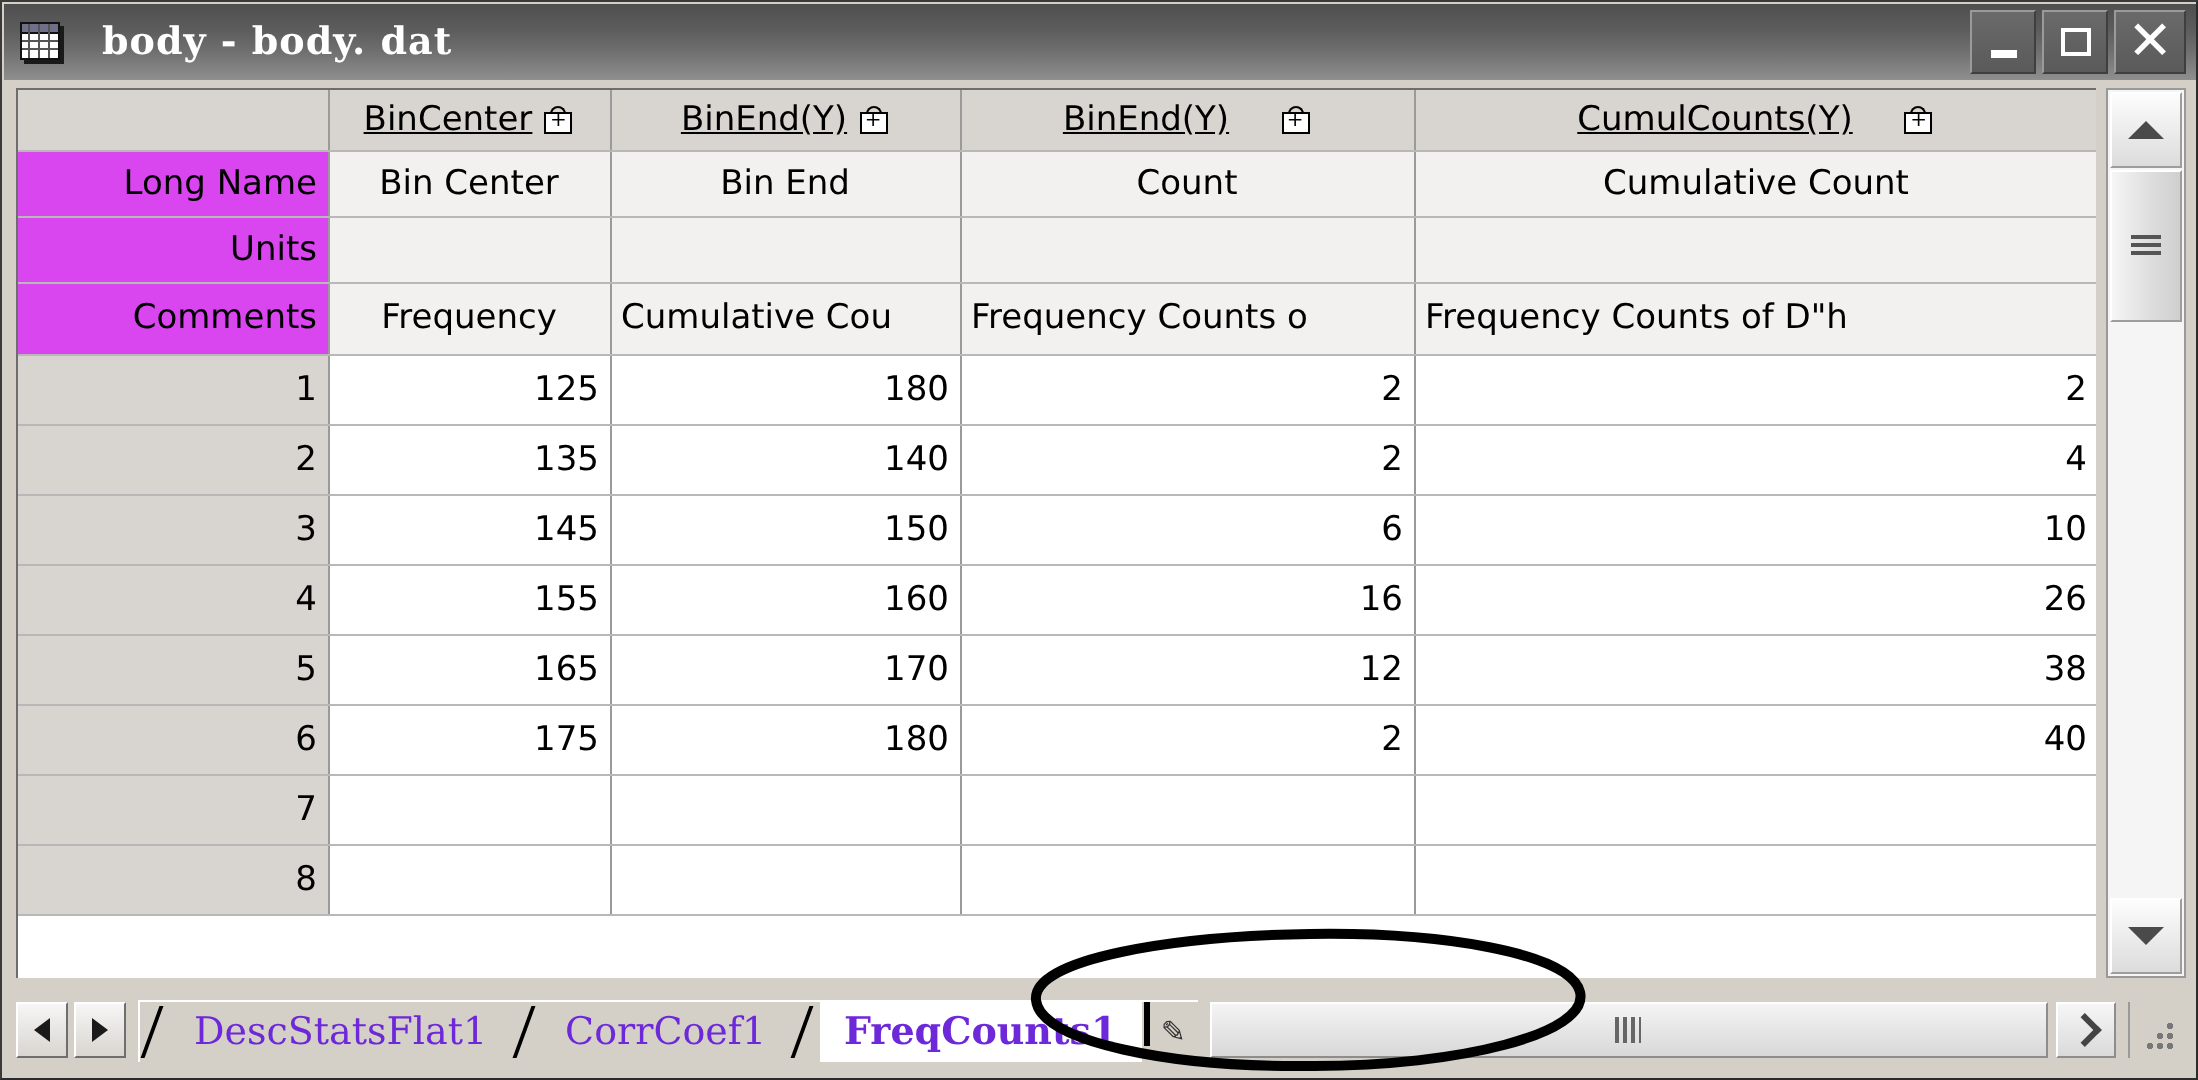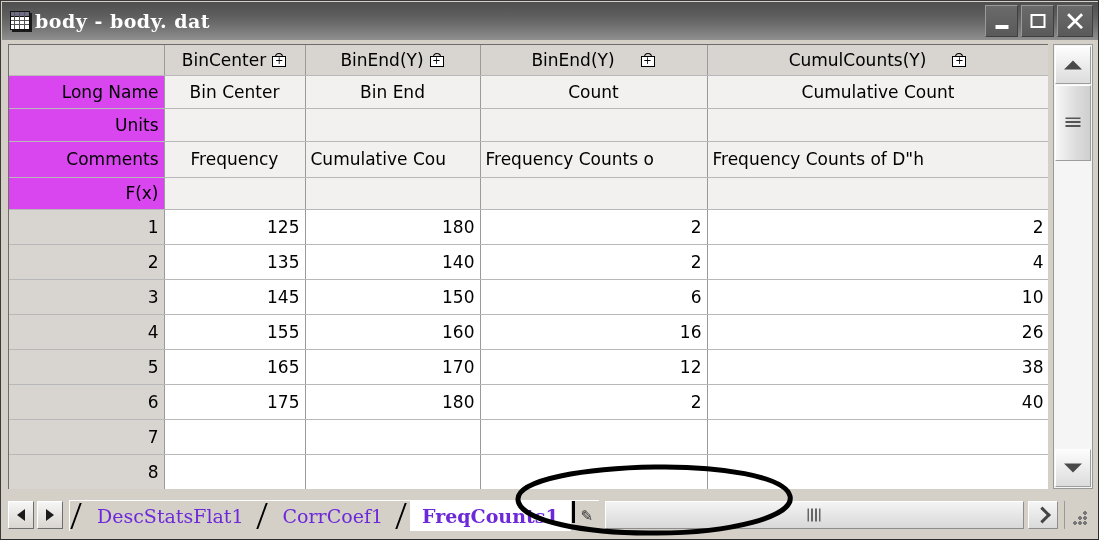--- a/index.html
+++ b/index.html
@@ -48,21 +48,21 @@
     left: 0; top: 1px;
     width: 18px; height: 17px;
     background: #ffffff;
     border: 1px solid #111;
     box-shadow: 2px 2px 0 #1a1a1a;
     background-image:
       linear-gradient(to right, transparent 0 3px, #555 3px 4px, transparent 4px 8px, #555 8px 9px, transparent 9px 13px, #555 13px 14px, transparent 14px),
       linear-gradient(to bottom, #6f6f8a 0 4px, #111 4px 5px, transparent 5px 8px, #555 8px 9px, transparent 9px 12px, #555 12px 13px, transparent 13px);
   }
   #title-text {
-    margin-left: 3px;
+    margin-left: 19px;
     color: #ffffff;
     font-family: "DejaVu Serif", serif;
     font-weight: bold;
     font-size: 19px;
     letter-spacing: 0.5px;
     white-space: nowrap;
   }
 
   
   #winbtns {
@@ -225,20 +225,21 @@
     line-height: 8px;
     text-align: center;
     color: #000;
     background: #fff;
   }
   .hdr-inner {
     display: flex;
     align-items: center;
     justify-content: center;
     height: 100%;
+    text-decoration: underline;
   }
   .hdr-inner.spread { justify-content: center; gap: 20px; }
 
   
   #vscroll {
     position: absolute;
     right: 2px; top: 2px;
     width: 40px; height: 445px;
     background: #f5f5f5;
     border: 1px solid #999;
@@ -536,27 +537,20 @@
           </tr>
 
           <tr class="labelrow r-comments">
             <td class="rowhdr">Comments</td>
             <td class="cell c-first">Frequency</td>
             <td class="cell">Cumulative Cou</td>
             <td class="cell">Frequency Counts o</td>
             <td class="cell">Frequency Counts of D"h</td>
           </tr>
 
-          <tr class="labelrow r-fx">
-            <td class="rowhdr">F(x)</td>
-            <td class="cell"></td>
-            <td class="cell"></td>
-            <td class="cell"></td>
-            <td class="cell"></td>
-          </tr>
 
           <tr class="datarow">
             <td class="rowhdr">1</td>
             <td class="cell">125</td>
             <td class="cell">180</td>
             <td class="cell">2</td>
             <td class="cell">2</td>
           </tr>
           <tr class="datarow">
             <td class="rowhdr">2</td>

